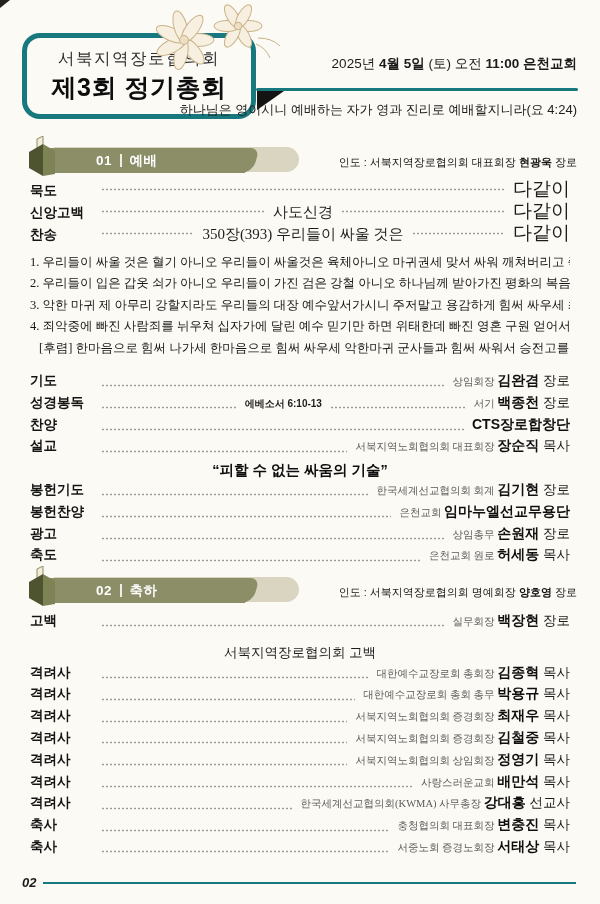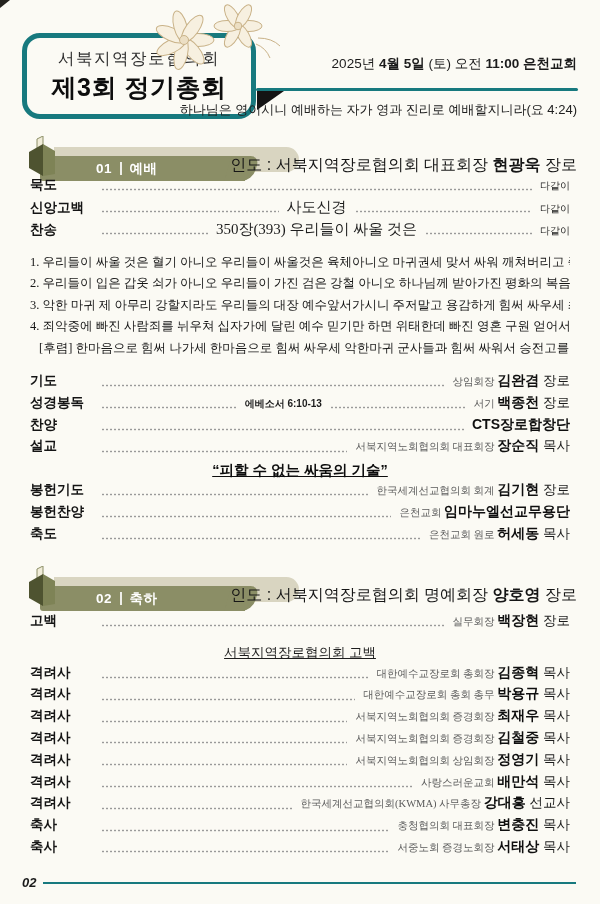--- a/index.html
+++ b/index.html
@@ -19,45 +19,45 @@
   .date-line .b,.b{font-weight:700;}
   .teal-line{position:absolute;left:256px;right:22px;top:88px;height:3px;background:#17797e;border-radius:2px;}
   .black-tri{position:absolute;left:257px;top:91px;width:27px;height:19px;background:#141414;
     clip-path:polygon(0 0,100% 0,0 100%);}
   .quote{position:absolute;top:101px;right:23px;font-size:13px;color:#202020;text-align:right;}
 
   
   .sec-header{position:absolute;left:28px;height:27px;width:280px;}
   .sec-beige{position:absolute;left:26px;top:1px;width:245px;height:25px;background:#d9d5c1;
     border-radius:0 13px 13px 0;}
-  .sec-olive{position:absolute;left:12px;top:10px;width:205px;height:25px;background:#8b8e66;
+  .sec-olive{position:absolute;left:12px;top:2px;width:205px;height:25px;background:#8b8e66;
     border-radius:3px 0 0 3px;color:#fff;display:flex;align-items:center;padding-left:56px;
     box-sizing:border-box;font-weight:700;font-size:13.5px;letter-spacing:.5px;}
   .sec-olive::after{content:"";position:absolute;right:-11px;top:0;height:100%;width:28px;background:#8b8e66;
     transform:skewX(-16deg);border-radius:0 9px 11px 0;}
   .sec-num{margin-right:8px;}
   .sec-bar{width:1.5px;height:13px;background:rgba(255,255,255,.85);margin-right:8px;}
   .book-icon{position:absolute;left:-2px;top:-10px;z-index:2;}
-  .sec-leader{position:absolute;right:23px;font-size:16px;color:#161616;white-space:nowrap;}
+  .sec-leader{position:absolute;right:23px;font-size:11px;color:#161616;white-space:nowrap;}
 
   
   .rows{position:absolute;left:30px;width:540px;}
   .row{display:flex;align-items:baseline;height:21.8px;font-size:13.5px;}
   .lbl{flex:0 0 63px;text-align:justify;text-align-last:justify;font-weight:600;color:#141414;}
   .dots{flex:1 1 auto;height:3px;margin:0 8px;align-self:center;position:relative;top:3px;
     background-image:radial-gradient(circle,#9a9a9a 1px,rgba(0,0,0,0) 1.15px);
     background-size:4px 3px;background-position:0 50%;background-repeat:repeat-x;}
   .ctr{flex:0 0 auto;font-family:"Liberation Serif",serif;font-size:15px;color:#1d1d1d;}
   .ctr.b{font-family:"Liberation Sans",sans-serif;font-weight:700;font-size:10px;}
   .rgt{flex:0 0 auto;white-space:nowrap;}
-  .plain{font-size:10px;}
+  .plain{font-size:19px;}
   .role{font-family:"Liberation Serif",serif;font-size:10.5px;color:#5a5a5a;}
   .nm{font-weight:700;font-size:14px;color:#0f0f0f;}
   .tail{font-size:13.5px;}
-  .center-line{height:21.8px;text-align:center;font-size:13.5px;display:flex;align-items:center;justify-content:center;text-decoration:underline;}
+  .center-line{height:21.8px;text-align:center;font-size:13.5px;display:flex;align-items:center;justify-content:center;}
   .center-line.b{font-weight:700;font-size:14.5px;color:#0d0d0d;}
   .center-line.serif{font-family:"Liberation Serif",serif;font-size:13.5px;color:#1d1d1d;margin-top:8px;}
 
   
   .hymn{position:absolute;left:30px;width:540px;}
   .hymn-line{height:21.4px;font-family:"Liberation Serif",serif;font-size:12.5px;color:#161616;white-space:nowrap;overflow:hidden;}
   .hymn-line.refrain{padding-left:9px;}
 
   
   .footer{position:absolute;left:22px;right:24px;top:875px;display:flex;align-items:center;}
@@ -181,20 +181,25 @@
         <span class="lbl">봉헌기도</span>
         <span class="dots"></span>
         <span class="rgt"><span class="role">한국세계선교협의회 회계 </span><span class="nm">김기현</span><span class="tail">&nbsp;장로</span></span>
       </div>
       <div class="row">
         <span class="lbl">봉헌찬양</span>
         <span class="dots"></span>
         <span class="rgt"><span class="role">은천교회 </span><span class="nm">임마누엘선교무용단</span></span>
       </div>
       <div class="row">
+        <span class="lbl">광고</span>
+        <span class="dots"></span>
+        <span class="rgt"><span class="role">상임총무 </span><span class="nm">손원재</span><span class="tail">&nbsp;장로</span></span>
+      </div>
+      <div class="row">
         <span class="lbl">축도</span>
         <span class="dots"></span>
         <span class="rgt"><span class="role">은천교회 원로 </span><span class="nm">허세동</span><span class="tail">&nbsp;목사</span></span>
       </div>
     </div>
 
   <div class="sec-header" style="top:576px;">
     <span class="sec-beige"></span>
     <span class="sec-olive">
         <span class="sec-num">02</span>

